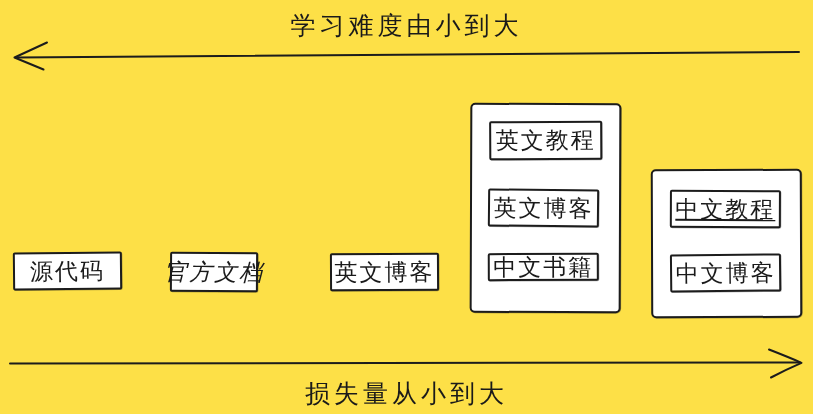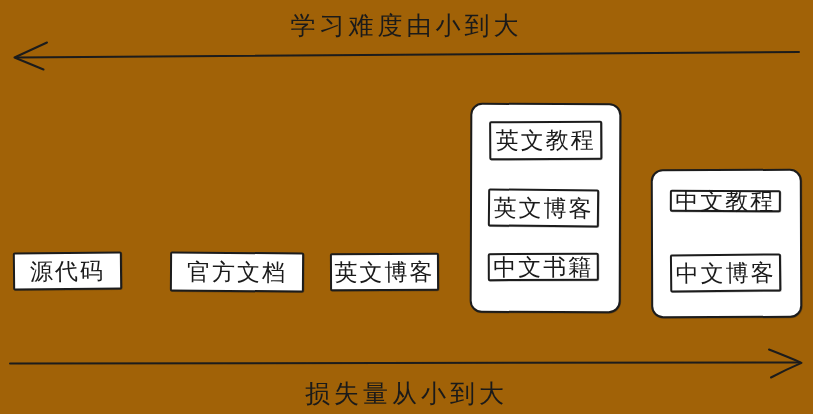--- a/index.html
+++ b/index.html
@@ -5,21 +5,21 @@
   html, body {
     margin: 0;
     padding: 0;
     background: #ffffff;
     font-family: "Liberation Sans", "DejaVu Sans", sans-serif;
   }
   .canvas {
     position: relative;
     width: 813px;
     height: 414px;
-    background: #a16207;
+    background: #fde047;
     overflow: hidden;
     color: #1a1a1a;
   }
   .arrows {
     position: absolute;
     left: 0;
     top: 0;
     pointer-events: none;
   }
   .axis-label {
@@ -47,21 +47,21 @@
   }
   .node-label {
     font-size: 23px;
     letter-spacing: 2px;
     color: #1a1a1a;
     white-space: nowrap;
   }
   .group {
     position: absolute;
     border: 2px solid #1c1c1c;
-    border-radius: 12px;
+    border-radius: 5px;
     background: #ffffff;
     box-shadow: 0.5px 0.5px 0 rgba(28,28,28,0.35);
     box-sizing: border-box;
   }
 </style>
 </head>
 <body>
 
 <div class="canvas">
 
@@ -75,42 +75,42 @@
       <path d="M 769 349.5 Q 789.5 357.5 801.5 362.8 Q 786 369.5 771 377.5"></path>
     </g>
   </svg>
 
   <div class="axis-label top-label">学习难度由小到大</div>
 
   <div class="node" style="left:13px; top:252px; width:109px; height:38px; transform:rotate(-0.6deg);">
     <span class="node-label">源代码</span>
   </div>
 
-  <div class="node" style="left:170px; top:252px; width:134px; height:40px; transform:rotate(0.4deg);">
+  <div class="node" style="left:170px; top:252px; width:88px; height:40px; transform:rotate(0.4deg);font-style:italic;">
     <span class="node-label">官方文档</span>
   </div>
 
   <div class="node" style="left:330px; top:253px; width:109px; height:38px; transform:rotate(-0.3deg);">
     <span class="node-label">英文博客</span>
   </div>
 
   <div class="group" style="left:470px; top:103px; width:151px; height:210px; transform:rotate(0.2deg);">
     <div class="node" style="left:17px; top:16px; width:113px; height:39px; transform:rotate(-0.5deg);">
       <span class="node-label">英文教程</span>
     </div>
     <div class="node" style="left:16px; top:84px; width:111px; height:38px; transform:rotate(0.4deg);">
       <span class="node-label">英文博客</span>
     </div>
     <div class="node" style="left:16px; top:148px; width:111px; height:28px; transform:rotate(-0.4deg);">
       <span class="node-label">中文书籍</span>
     </div>
   </div>
 
   <div class="group" style="left:651px; top:169px; width:151px; height:149px; transform:rotate(-0.2deg);">
-    <div class="node" style="left:17px; top:19px; width:111px; height:22px; transform:rotate(0.4deg);">
+    <div class="node" style="left:17px; top:19px; width:111px; height:38px; transform:rotate(0.4deg);text-decoration:underline;">
       <span class="node-label">中文教程</span>
     </div>
     <div class="node" style="left:17px; top:83px; width:111px; height:38px; transform:rotate(-0.4deg);">
       <span class="node-label">中文博客</span>
     </div>
   </div>
 
   <div class="axis-label bottom-label">损失量从小到大</div>
 
 </div>

